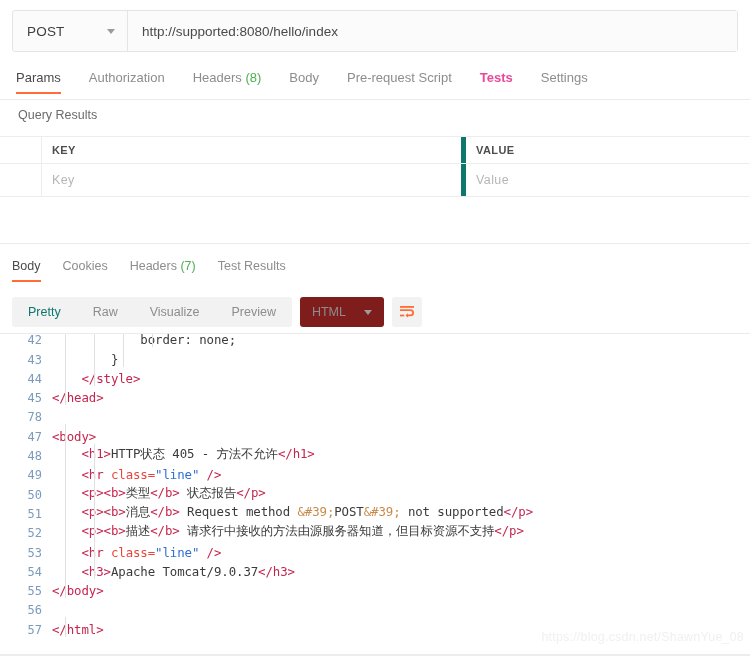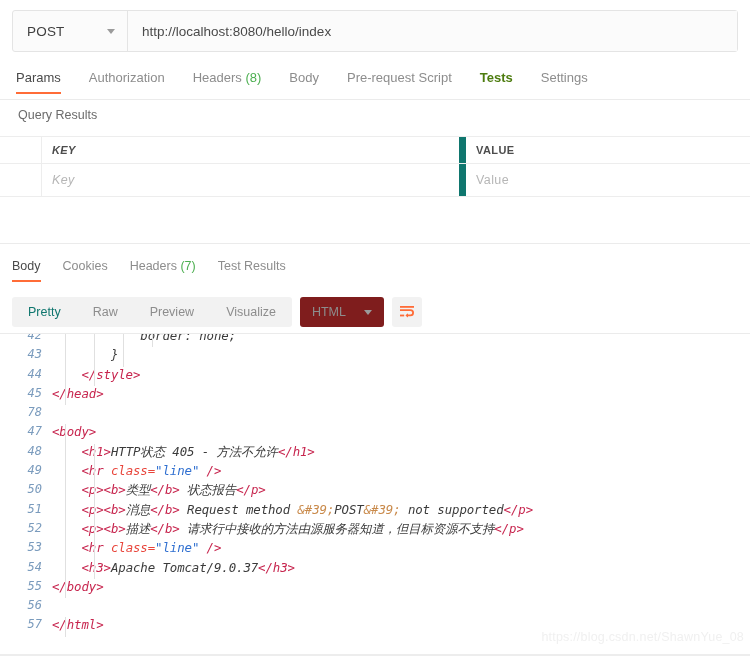--- a/index.html
+++ b/index.html
@@ -78,21 +78,21 @@
     white-space: nowrap;
   }
   .rtab.active { color: #4a4a4a; }
   .rtab.active::after {
     content: "";
     position: absolute;
     left: 0; right: 0; bottom: 0;
     height: 2.5px;
     background: #ff6c37;
   }
-  .rtab.bold { color: #4d7c0f; font-weight: bold; }
+  .rtab.bold { color: #ec4899; font-weight: bold; }
   .cnt { color: #4caf50; }
 
   .divider-h {
     position: absolute;
     left: 0; width: 750px;
     height: 1px;
     background: #ebebeb;
   }
 
   
@@ -115,26 +115,25 @@
   }
   .ptr.row2 { height: 33px; border-top: none; }
   .pcell-check {
     width: 42px;
     border-right: 1px solid #ededed;
   }
   .pcell-key {
     width: 424px;
     display: flex; align-items: center;
     padding-left: 10px;
-    border-right: 7px solid #0f766e;
+    border-right: 5px solid #0f766e;
     font-size: 11px;
     font-weight: bold;
     color: #4d4d4d;
     letter-spacing: .4px;
-    font-style: italic;
   }
   .pcell-val {
     flex: 1;
     display: flex; align-items: center;
     padding-left: 10px;
     font-size: 11px;
     font-weight: bold;
     color: #4d4d4d;
     letter-spacing: .4px;
   }
@@ -211,23 +210,22 @@
     left: 0; top: 334px;
     width: 750px; height: 308px;
     background: #fff;
     overflow: hidden;
     font-family: "DejaVu Sans Mono", monospace;
   }
   .code-line {
     position: relative;
     height: 19.3px;
     display: flex;
-    align-items: flex-start;
+    align-items: flex-end;
     white-space: pre;
-    font-style: italic;
   }
   .ln {
     width: 52px;
     text-align: right;
     padding-right: 10px;
     font-size: 12px;
     color: #7a9bbd;
     flex-shrink: 0;
     user-select: none;
   }
@@ -267,21 +265,21 @@
 </head>
 <body>
 
 <div id="app">
 
   <div class="urlbar">
     <div class="method-box">
       <span class="method-label">POST</span>
       <span class="caret"></span>
     </div>
-    <div class="url-input">http://localhost:8080/hello/index</div>
+    <div class="url-input">http://supported:8080/hello/index</div>
   </div>
 
   <div class="req-tabs">
     <div class="rtab active"><span>Params</span></div>
     <div class="rtab"><span>Authorization</span></div>
     <div class="rtab"><span>Headers</span> <span class="cnt">(8)</span></div>
     <div class="rtab"><span>Body</span></div>
     <div class="rtab"><span>Pre-request Script</span></div>
     <div class="rtab bold"><span>Tests</span></div>
     <div class="rtab"><span>Settings</span></div>
@@ -310,22 +308,22 @@
     <div class="rtab active"><span>Body</span></div>
     <div class="rtab"><span>Cookies</span></div>
     <div class="rtab"><span>Headers</span> <span class="cnt">(7)</span></div>
     <div class="rtab"><span>Test Results</span></div>
   </div>
 
   <div class="view-toolbar">
     <div class="seg-group">
       <div class="seg sel">Pretty</div>
       <div class="seg">Raw</div>
+      <div class="seg">Visualize</div>
       <div class="seg">Preview</div>
-      <div class="seg">Visualize</div>
     </div>
     <div class="lang-group">
       <span class="lang-label">HTML</span>
       <span class="caret"></span>
     </div>
     <div class="wrap-btn">
       <svg width="16" height="14" viewBox="0 0 16 14">
         <rect x="1" y="1" width="14" height="1.8" fill="#ff6c37"></rect>
         <path d="M1 5.2 H11.5 a2.6 2.6 0 0 1 0 5.2 H7.5" stroke="#ff6c37" stroke-width="1.8" fill="none"></path>
         <path d="M9 8.2 L6.4 10.4 L9 12.4 Z" fill="#ff6c37"></path>

